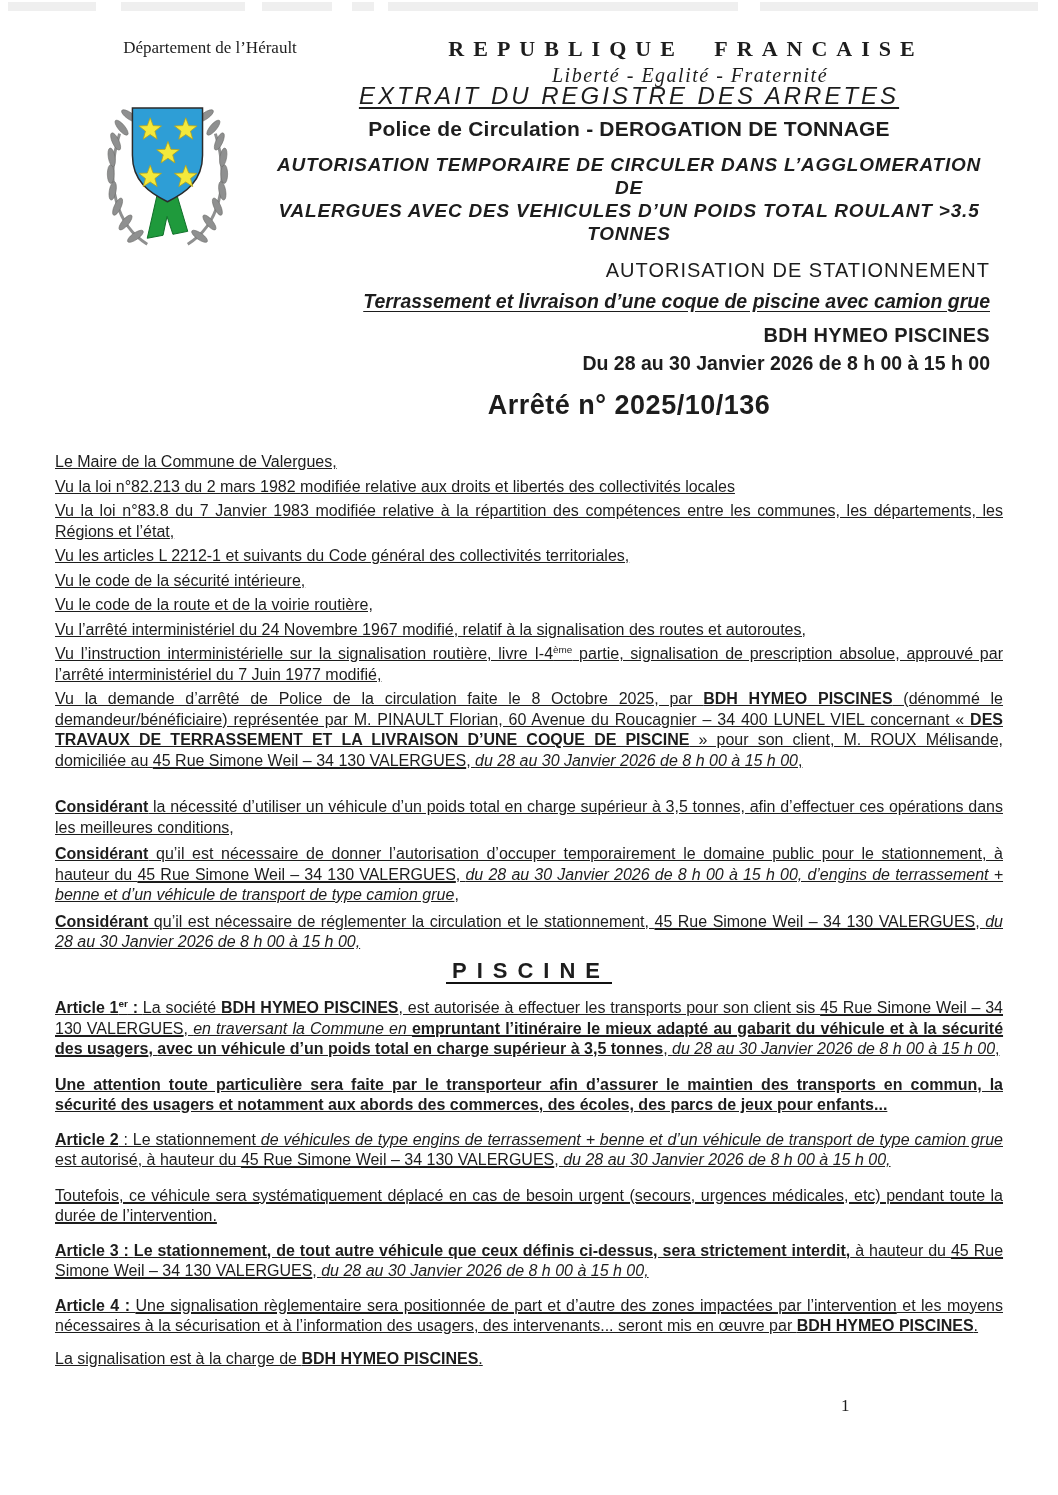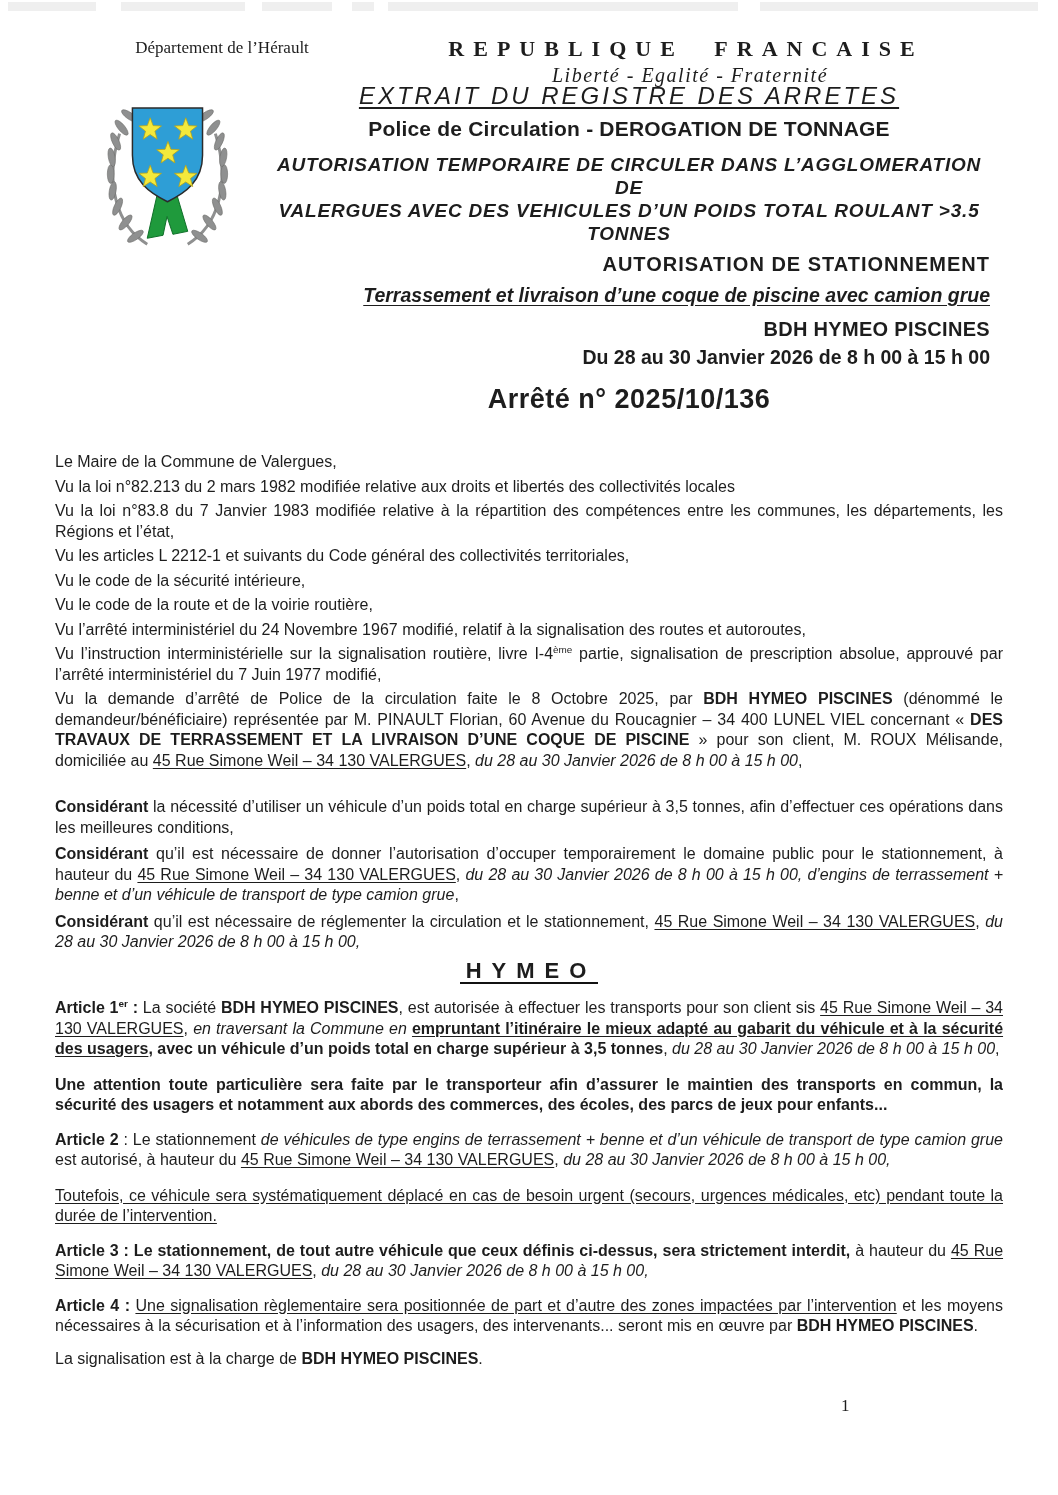--- a/index.html
+++ b/index.html
@@ -6,46 +6,46 @@
     --shield:#2e9ed6; --stars:#f3e93c; --wreath:#8f9090; --ribbon:#1f9a3c;
   }
   html,body{margin:0;padding:0;}
   body{
     width:1058px;height:1495px;background:#ffffff;position:relative;overflow:hidden;
     font-family:"Liberation Sans",sans-serif;color:#1d1d1d;
     -webkit-font-smoothing:antialiased;
   }
   .scan-strip{position:absolute;top:2px;height:9px;background:#efefef;}
   
-  .hdr-left{position:absolute;left:96px;top:38px;width:252px;text-align:center;
+  .hdr-left{position:absolute;left:84px;top:38px;width:252px;text-align:center;
     font-family:"Liberation Serif",serif;}
   .dept{font-size:17px;}
   .commune{font-size:18px;font-weight:bold;letter-spacing:1px;margin-top:4px;}
   .republic{position:absolute;left:416px;top:36px;width:540px;text-align:center;
     font-family:"Liberation Serif",serif;font-weight:bold;font-size:22px;
     letter-spacing:9px;word-spacing:16px;}
   .motto{position:absolute;left:420px;top:64px;width:540px;text-align:center;
     font-family:"Liberation Serif",serif;font-style:italic;font-size:20px;letter-spacing:1.5px;}
   .crest{position:absolute;left:90px;top:100px;width:152px;height:158px;}
   
   .titles{position:absolute;left:268px;top:82px;width:722px;}
   .t-registre{text-align:center;font-style:italic;font-size:24px;letter-spacing:3px;}
   .t-registre span{text-decoration:underline;text-underline-offset:3px;}
   .t-police{text-align:center;font-weight:bold;font-size:21px;margin-top:7px;letter-spacing:0.2px;}
   .t-temporaire{text-align:center;font-weight:bold;font-style:italic;font-size:19px;
     letter-spacing:0.8px;margin-top:12px;line-height:23px;white-space:pre-line;}
-  .t-stationnement{text-align:right;font-weight:bold;font-size:20px;letter-spacing:1px;margin-top:8px;}
+  .t-stationnement{text-align:right;font-weight:normal;font-size:20px;letter-spacing:1px;margin-top:14px;}
   .t-objet{text-align:right;font-weight:bold;font-style:italic;font-size:19.5px;margin-top:8px;}
   .t-objet span{text-decoration:underline;text-underline-offset:3px;}
   .t-benef{text-align:right;font-weight:bold;font-size:20px;margin-top:11px;letter-spacing:0.3px;}
   .t-periode{text-align:right;font-weight:bold;font-size:19.5px;margin-top:5px;}
   .t-numero{text-align:center;font-weight:bold;font-size:27px;margin-top:15px;letter-spacing:0.5px;}
   
   .body-text{position:absolute;left:55px;top:452px;width:948px;
-    font-size:16px;line-height:20.5px;text-align:justify;}
+    font-size:16px;line-height:20.5px;text-align:justify;text-decoration:underline;}
   .p{margin:0 0 4px;}
   .p .b,{font-weight:bold;}
   .b{font-weight:bold;}
   .i{font-style:italic;}
   .u{text-decoration:underline;text-underline-offset:2px;}
   sup{font-size:0.62em;vertical-align:super;line-height:0;}
   .p.vu-last{margin-bottom:26px;}
   .p.considerant{margin-bottom:6px;}
   .p.article{margin:14px 0 3px;}
   .p.note-bold{font-weight:bold;margin:15px 0 3px;}
@@ -136,21 +136,21 @@
       <div class="p vu"><span>Vu les articles L 2212-1 et suivants du Code général des collectivités territoriales,</span></div>
       <div class="p vu"><span>Vu le code de la sécurité intérieure,</span></div>
       <div class="p vu"><span>Vu le code de la route et de la voirie routière,</span></div>
       <div class="p vu"><span>Vu l’arrêté interministériel du 24 Novembre 1967 modifié, relatif à la signalisation des routes et autoroutes,</span></div>
       <div class="p vu"><span>Vu l’instruction interministérielle sur la signalisation routière, livre I-4</span><sup>ème</sup><span> partie, signalisation de prescription absolue, approuvé par l’arrêté interministériel du 7 Juin 1977 modifié,</span></div>
       <div class="p vu-last"><span>Vu la demande d’arrêté de Police de la circulation faite le 8 Octobre 2025, par </span><span class="b">BDH HYMEO PISCINES</span><span> (dénommé le demandeur/bénéficiaire) représentée par M. PINAULT Florian, 60 Avenue du Roucagnier – 34 400 LUNEL VIEL concernant « </span><span class="b">DES TRAVAUX DE TERRASSEMENT ET LA LIVRAISON D’UNE COQUE DE PISCINE</span><span> » pour son client, M. ROUX Mélisande, domiciliée au </span><span class="u">45 Rue Simone Weil – 34 130 VALERGUES</span><span>, </span><span class="i">du 28 au 30 Janvier 2026 de 8 h 00 à 15 h 00</span><span>,</span></div>
       <div class="p considerant"><span class="b">Considérant</span><span> la nécessité d’utiliser un véhicule d’un poids total en charge supérieur à 3,5 tonnes, afin d’effectuer ces opérations dans les meilleures conditions,</span></div>
       <div class="p considerant"><span class="b">Considérant</span><span> qu’il est nécessaire de donner l’autorisation d’occuper temporairement le domaine public pour le stationnement, à hauteur du </span><span class="u">45 Rue Simone Weil – 34 130 VALERGUES</span><span>, </span><span class="i">du 28 au 30 Janvier 2026 de 8 h 00 à 15 h 00, d’engins de terrassement + benne et d’un véhicule de transport de type camion grue</span><span>,</span></div>
       <div class="p considerant"><span class="b">Considérant</span><span> qu’il est nécessaire de réglementer la circulation et le stationnement, </span><span class="u">45 Rue Simone Weil – 34 130 VALERGUES</span><span>, </span><span class="i">du 28 au 30 Janvier 2026 de 8 h 00 à 15 h 00,</span></div>
     </div>
-  <div class="arrete-heading"><span>HYMEO</span></div>
+  <div class="arrete-heading"><span>PISCINE</span></div>
   <div>
       <div class="p article"><span class="b">Article 1</span><sup class="b">er</sup><span class="b"> : </span><span>La société </span><span class="b">BDH HYMEO PISCINES</span><span>, est autorisée à effectuer les transports pour son client sis </span><span class="u">45 Rue Simone Weil – 34 130 VALERGUES</span><span>, </span><span class="i">en traversant la Commune en </span><span class="b u">empruntant l’itinéraire le mieux adapté au gabarit du véhicule et à la sécurité des usagers</span><span class="b">, </span><span class="b">avec un véhicule d’un poids total en charge supérieur à 3,5 tonnes</span><span>, </span><span class="i">du 28 au 30 Janvier 2026 de 8 h 00 à 15 h 00</span><span>,</span></div>
       <div class="p note-bold"><span class="b">Une attention toute particulière sera faite par le transporteur afin d’assurer le maintien des transports en commun, la sécurité des usagers et notamment aux abords des commerces, des écoles, des parcs de jeux pour enfants...</span></div>
       <div class="p article"><span class="b">Article 2</span><span> : Le stationnement </span><span class="i">de véhicules de type engins de terrassement + benne et d’un véhicule de transport de type camion grue</span><span> est autorisé, à hauteur du </span><span class="u">45 Rue Simone Weil – 34 130 VALERGUES</span><span>, </span><span class="i">du 28 au 30 Janvier 2026 de 8 h 00 à 15 h 00,</span></div>
       <div class="p note-underline"><span class="u">Toutefois, ce véhicule sera systématiquement déplacé en cas de besoin urgent (secours, urgences médicales, etc) pendant toute la durée de l’intervention.</span></div>
       <div class="p article"><span class="b">Article 3</span><span class="b"> : </span><span class="b">Le stationnement, de tout autre véhicule que ceux définis ci-dessus, sera strictement interdit,</span><span> à hauteur du </span><span class="u">45 Rue Simone Weil – 34 130 VALERGUES</span><span>, </span><span class="i">du 28 au 30 Janvier 2026 de 8 h 00 à 15 h 00,</span></div>
       <div class="p article"><span class="b">Article 4 : </span><span class="u">Une signalisation règlementaire sera positionnée de part et d’autre des zones impactées par l’intervention</span><span> et les moyens nécessaires à la sécurisation et à l’information des usagers, des intervenants... seront mis en œuvre par </span><span class="b">BDH HYMEO PISCINES</span><span>.</span></div>
       <div class="p closing"><span>La signalisation est à la charge de </span><span class="b">BDH HYMEO PISCINES</span><span>.</span></div>
     </div>
 </div>

